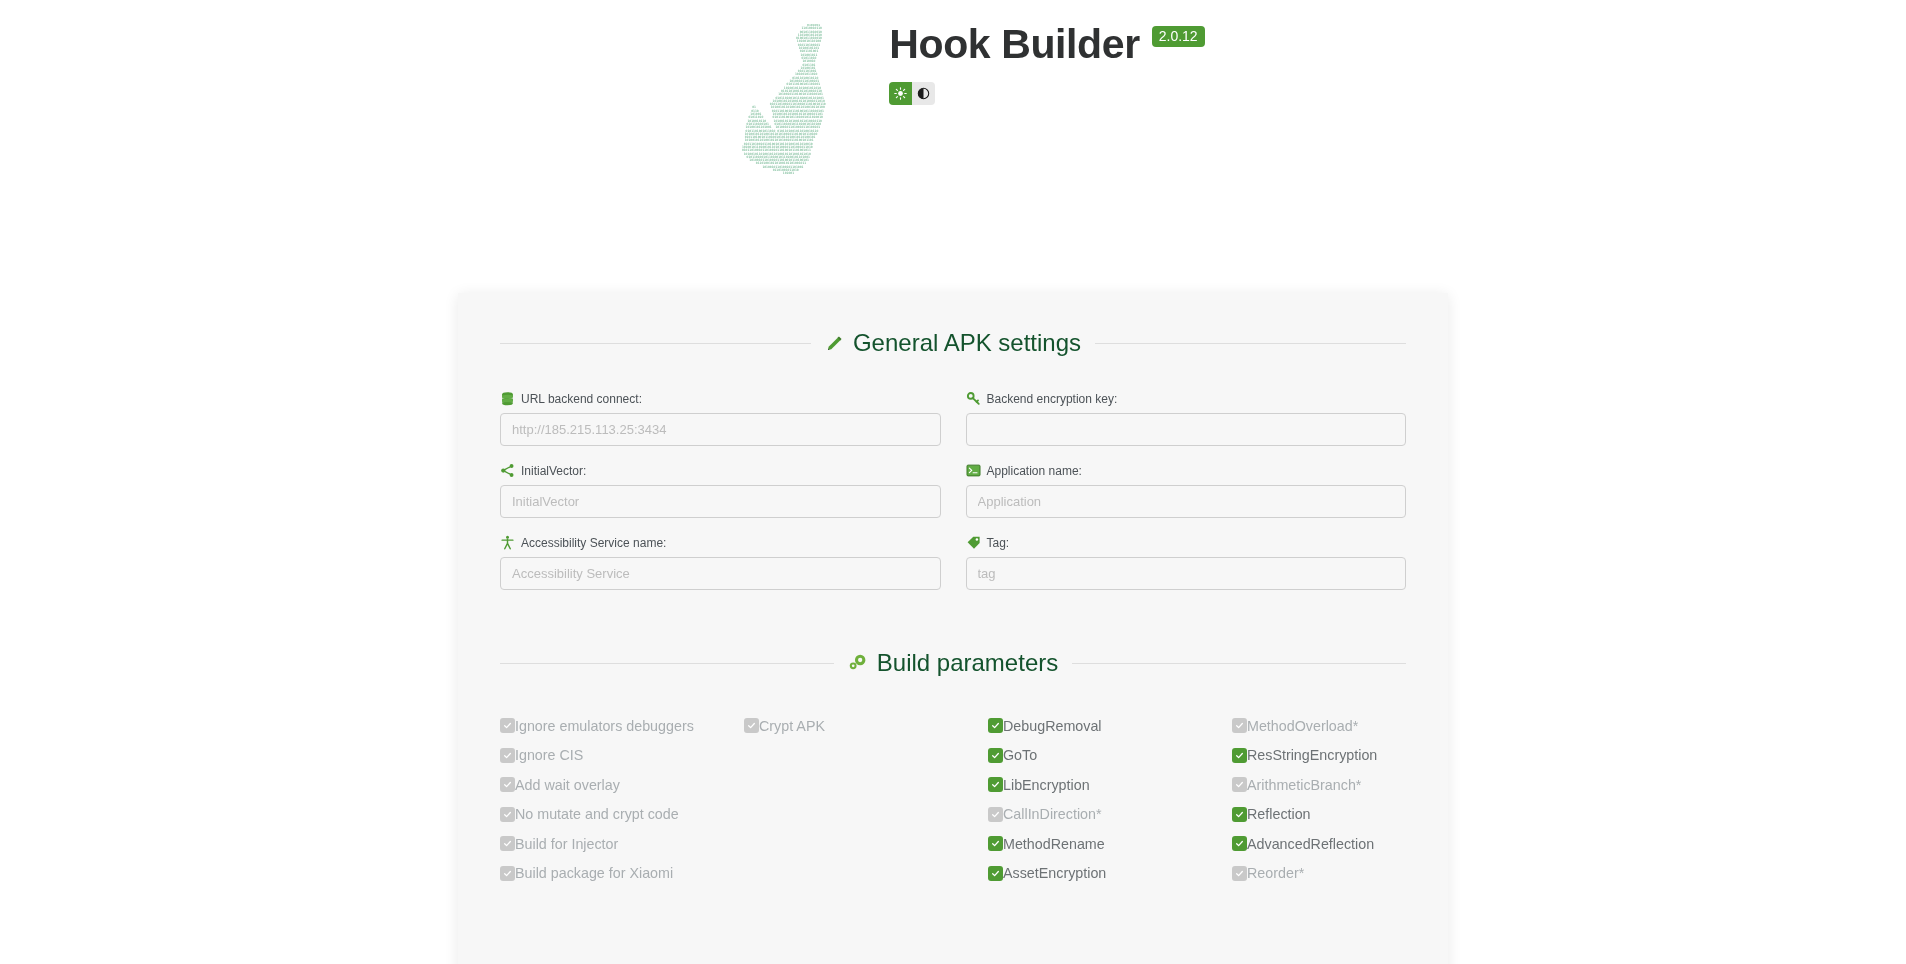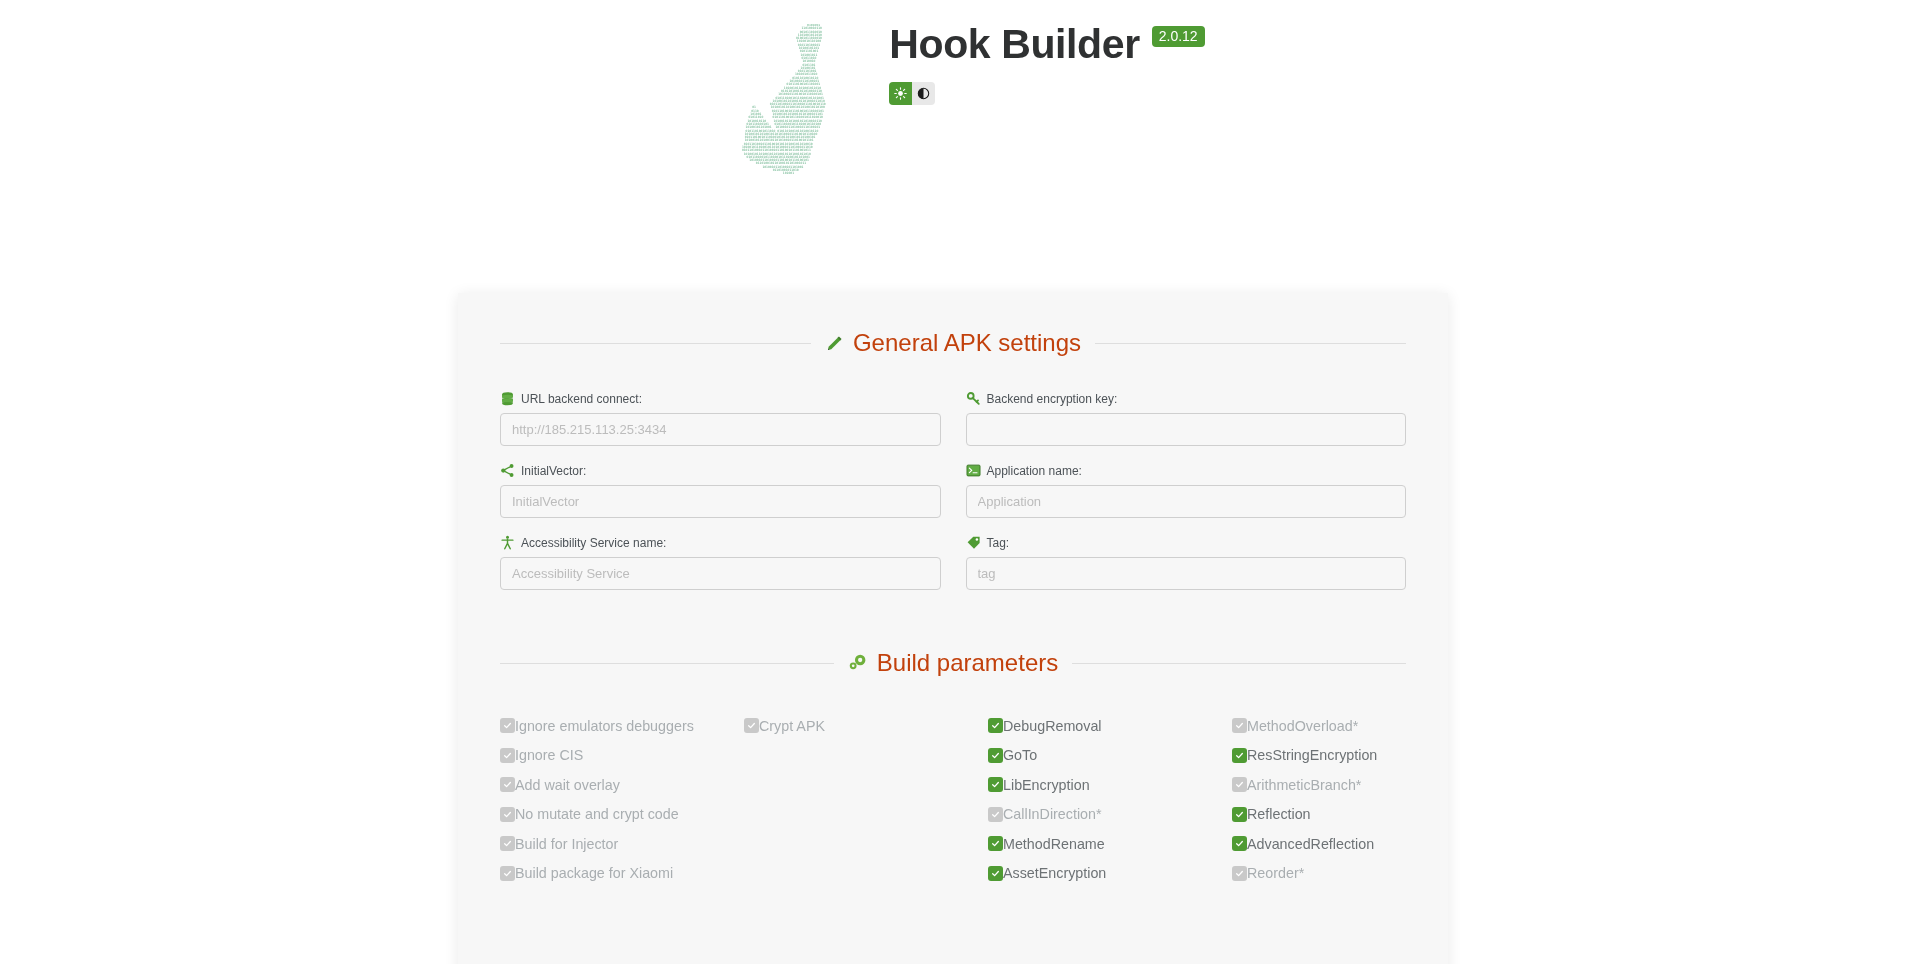--- a/index.html
+++ b/index.html
@@ -130,21 +130,21 @@
   .section-head .rule {
     flex: 1 1 auto;
     height: 1px;
     background: #dedede;
   }
   .section-head .sh-text {
     display: flex;
     align-items: center;
     gap: 9px;
     font-size: 24px;
-    color: #c2410c;
+    color: #14532d;
     white-space: nowrap;
   }
 
   
   .form-grid {
     display: grid;
     grid-template-columns: 1fr 1fr;
     column-gap: 25px;
     row-gap: 0px;
   }

